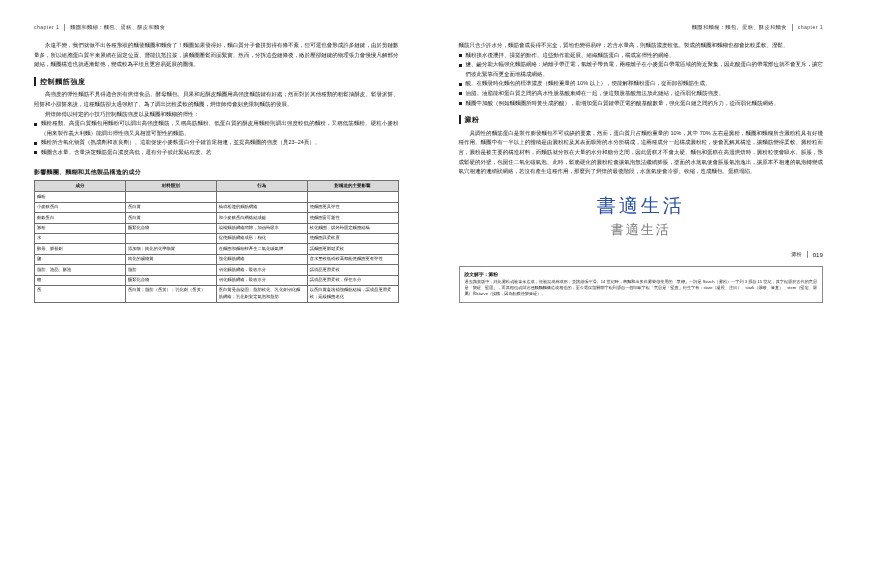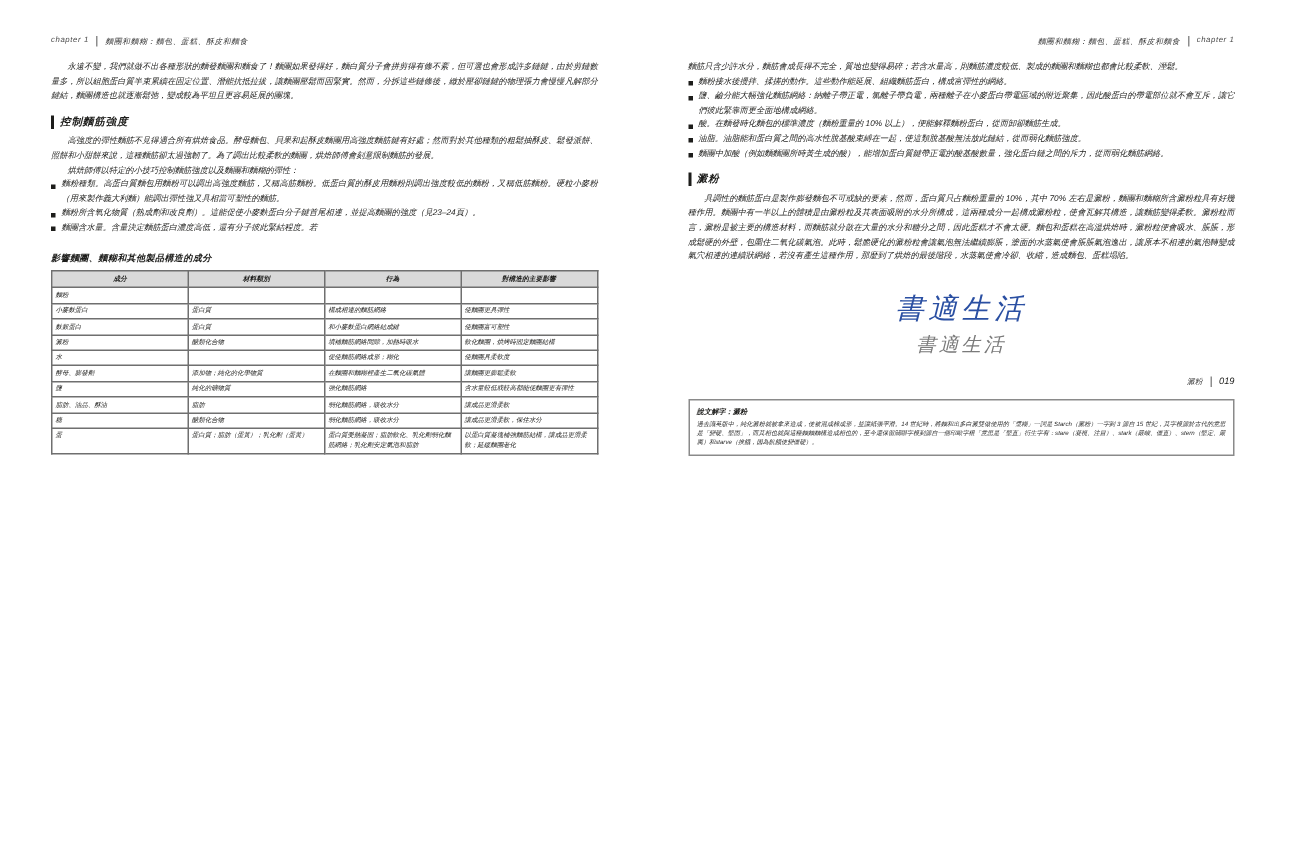--- a/index.html
+++ b/index.html
@@ -12,21 +12,20 @@
     height: 574px;
     font-family: "Liberation Sans", sans-serif;
     color: #231f20;
     overflow: hidden;
   }
   .spread {
     position: relative;
     width: 857px;
     height: 574px;
     display: flex;
-    font-style: italic;
   }
   .page {
     position: relative;
     width: 434.5px;
     height: 574px;
     box-sizing: border-box;
   }
   .page.left {
     padding: 22px 30px 20px 34px;
   }

